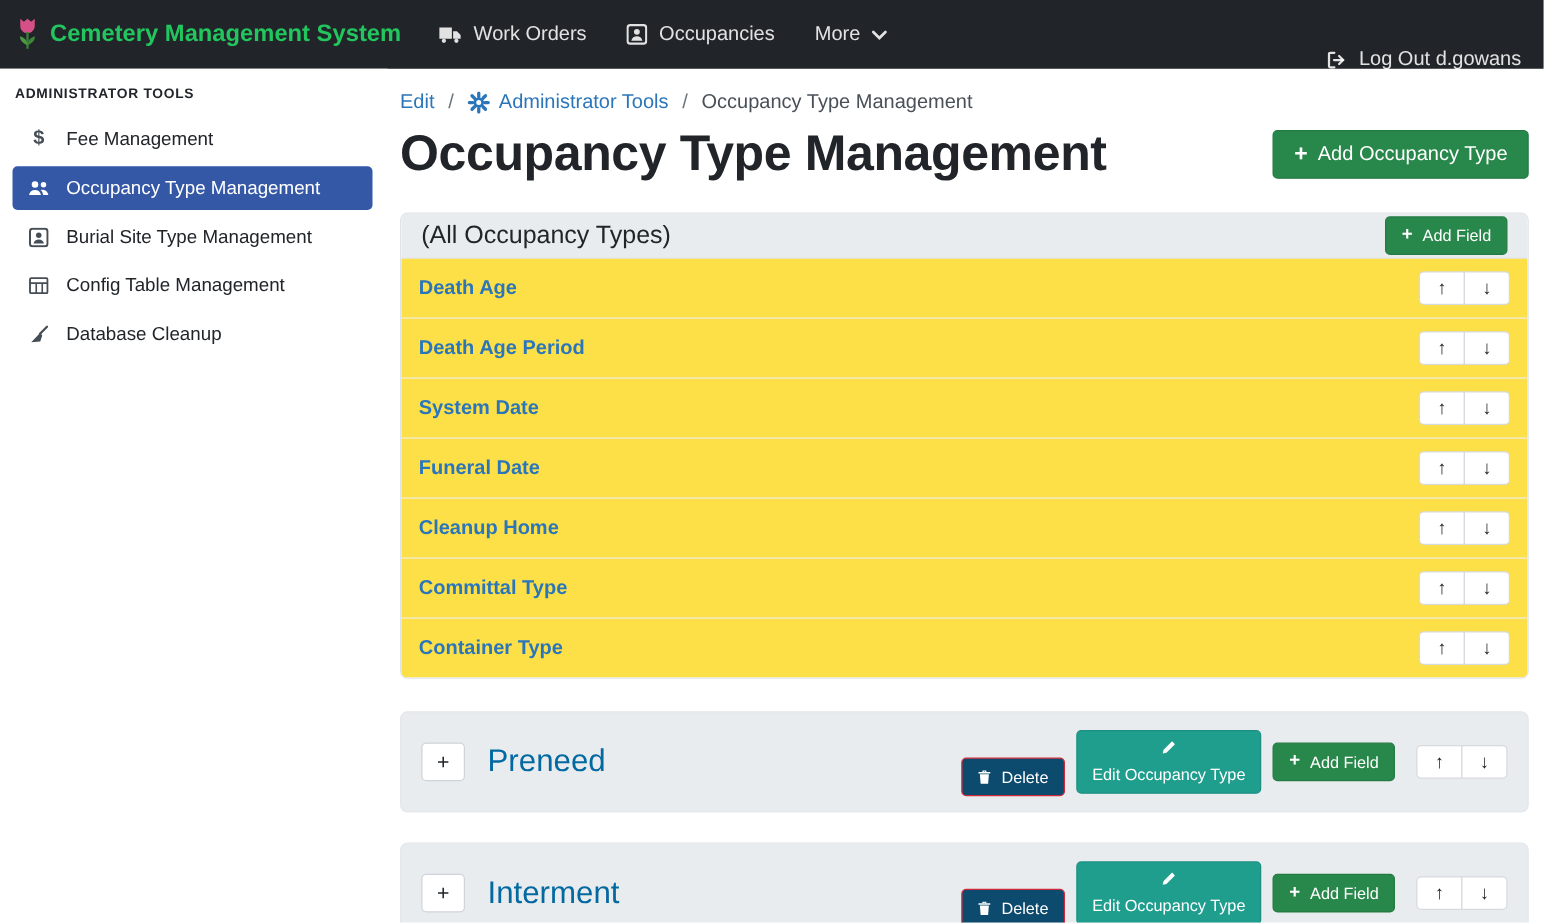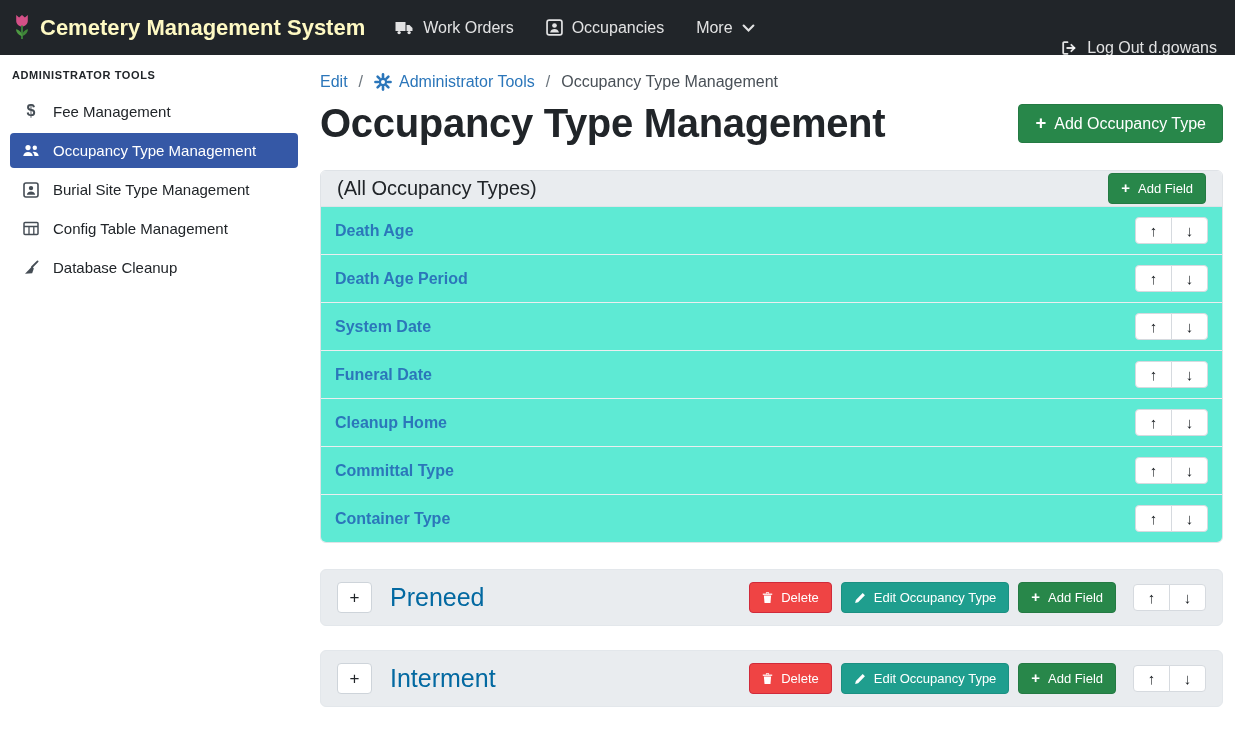--- a/index.html
+++ b/index.html
@@ -13,21 +13,21 @@
   .icon { display:inline-block; vertical-align:middle; line-height:0; }
 
   
   .navbar {
     height:55px; background:#212529; color:rgba(255,255,255,.87);
     display:flex; align-items:center; justify-content:space-between;
     padding:0 18px 0 12px;
   }
   .nav-left, .nav-right { display:flex; align-items:center; }
   .brand-wrap { display:flex; align-items:center; gap:8px; margin-right:30px; }
-  .brand { color:#fef9c3; font-weight:bold; font-size:22px; }
+  .brand { color:#22c55e; font-weight:bold; font-size:19px; }
   .nav-link {
     display:inline-flex; align-items:center; gap:9px;
     color:rgba(255,255,255,.87); font-size:16px; margin-right:32px;
   }
   .nav-right .nav-link { margin-right:0;margin-top:40px; }
 
   
   .layout { display:flex; height:562px; }
   .sidebar { width:310px; flex:0 0 310px; background:#fff; padding-top:4px; }
   .sidebar-heading {
@@ -55,39 +55,39 @@
   
   .title-row { display:flex; align-items:center; justify-content:space-between; margin:8px 0 24px 0; }
   h1.page-title { font-size:40px; font-weight:bold; color:#212529; letter-spacing:-.3px; }
 
   
   .btn {
     display:inline-flex; align-items:center; gap:8px;
     border:1px solid transparent; border-radius:4px; color:#fff;
   }
   .btn-green { background:#28874a; border-color:#247a43; }
-  .btn-red   { background:#ef4444; border-color:#d02a3a; }
-  .btn-teal  { background:#1f9e8e; border-color:#1b9082; }
+  .btn-red   { background:#0c4a6e; border-color:#d02a3a;margin-top:24px; }
+  .btn-teal  { background:#1f9e8e; border-color:#1b9082;flex-direction:column; }
   .btn-lg { font-size:16px; padding:9px 16px; }
   .btn-sm { font-size:13px; padding:7px 12px; }
   .plus-glyph { font-weight:bold; font-size:1.15em; line-height:1; }
 
   
   .card {
     border:1px solid #dfe3e7; border-radius:6px; overflow:hidden;
     margin-bottom:26px; background:#fff;
   }
   .card-header {
     background:#e9ecef; border-bottom:1px solid #dfe3e7;
     padding:2px 16px; display:flex; align-items:center; justify-content:space-between;
   }
   .card-title { font-size:20px; color:#212529; }
   .field-row {
     display:flex; align-items:center; justify-content:space-between;
-    padding:10px 14px; border-bottom:1px solid #eceef0; background:#5eead4;
+    padding:10px 14px; border-bottom:1px solid #eceef0; background:#fde047;
   }
   .field-row:last-child { border-bottom:none; }
   .field-link { color:#2b76ba; font-weight:bold; font-size:16px; }
 
   .move-group { display:inline-flex; }
   .move-btn {
     width:37px; height:27px; background:#fff; border:1px solid #d6dadf;
     color:#212529; font-size:15px; display:flex; align-items:center; justify-content:center;
     padding:0;
   }

